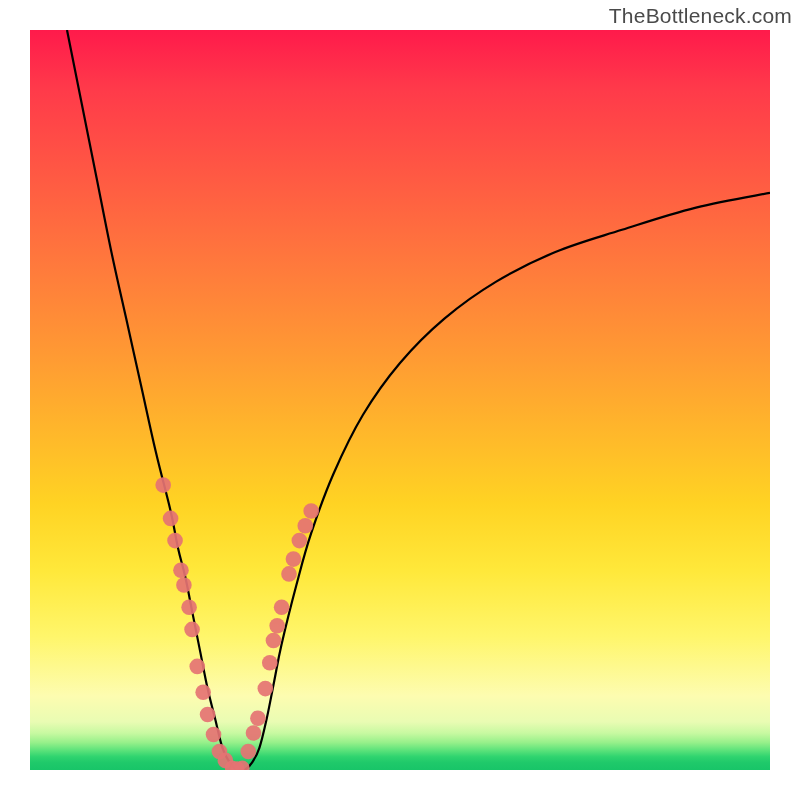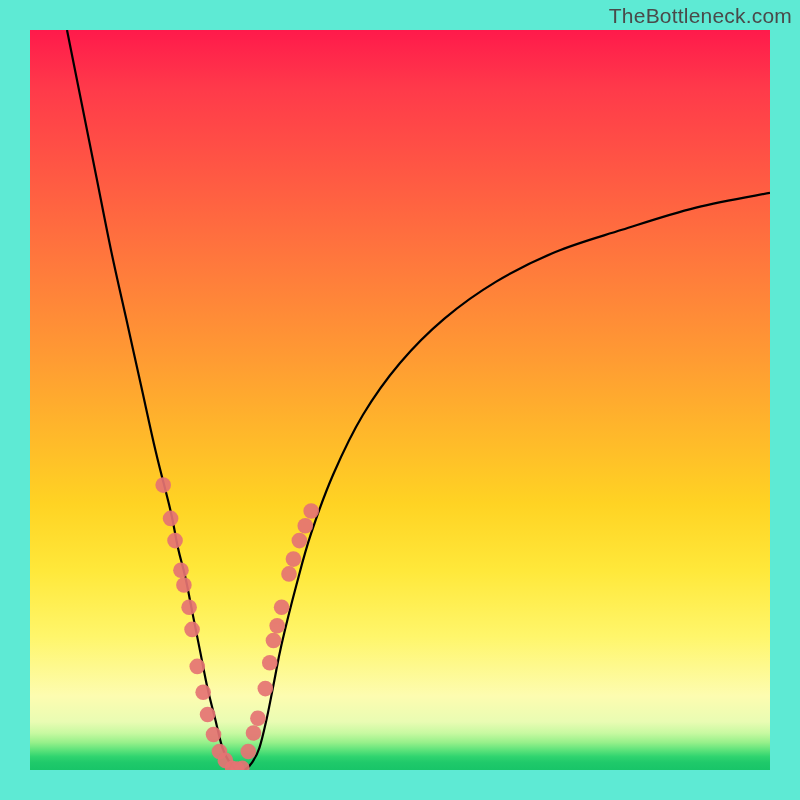--- a/index.html
+++ b/index.html
@@ -8,21 +8,21 @@
     width: 800px;
     height: 800px;
     overflow: hidden;
     background: #000;
     font-family: Arial, Helvetica, sans-serif;
   }
   .stage {
     position: relative;
     width: 800px;
     height: 800px;
-    background: #5eead4;
+    background: #ffffff;
   }
   .plot-area {
     position: absolute;
     left: 30px;
     top: 30px;
     width: 740px;
     height: 740px;
     
     background: linear-gradient(to bottom,
       #ff1a4b 0%,

